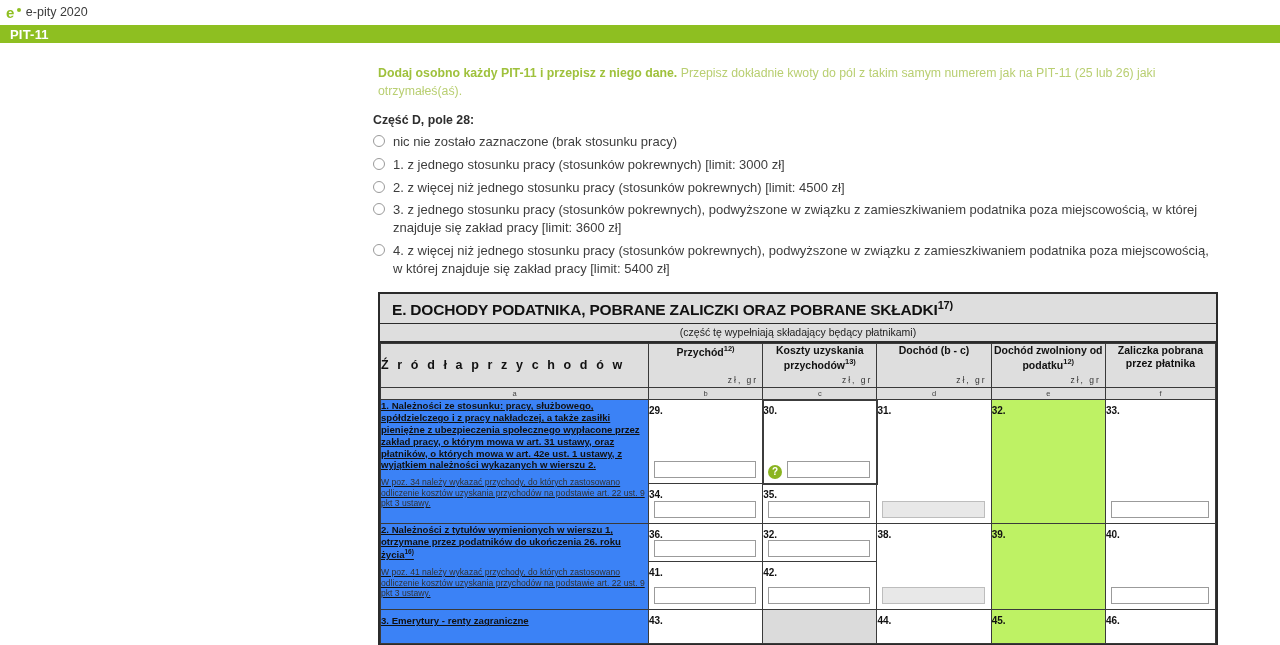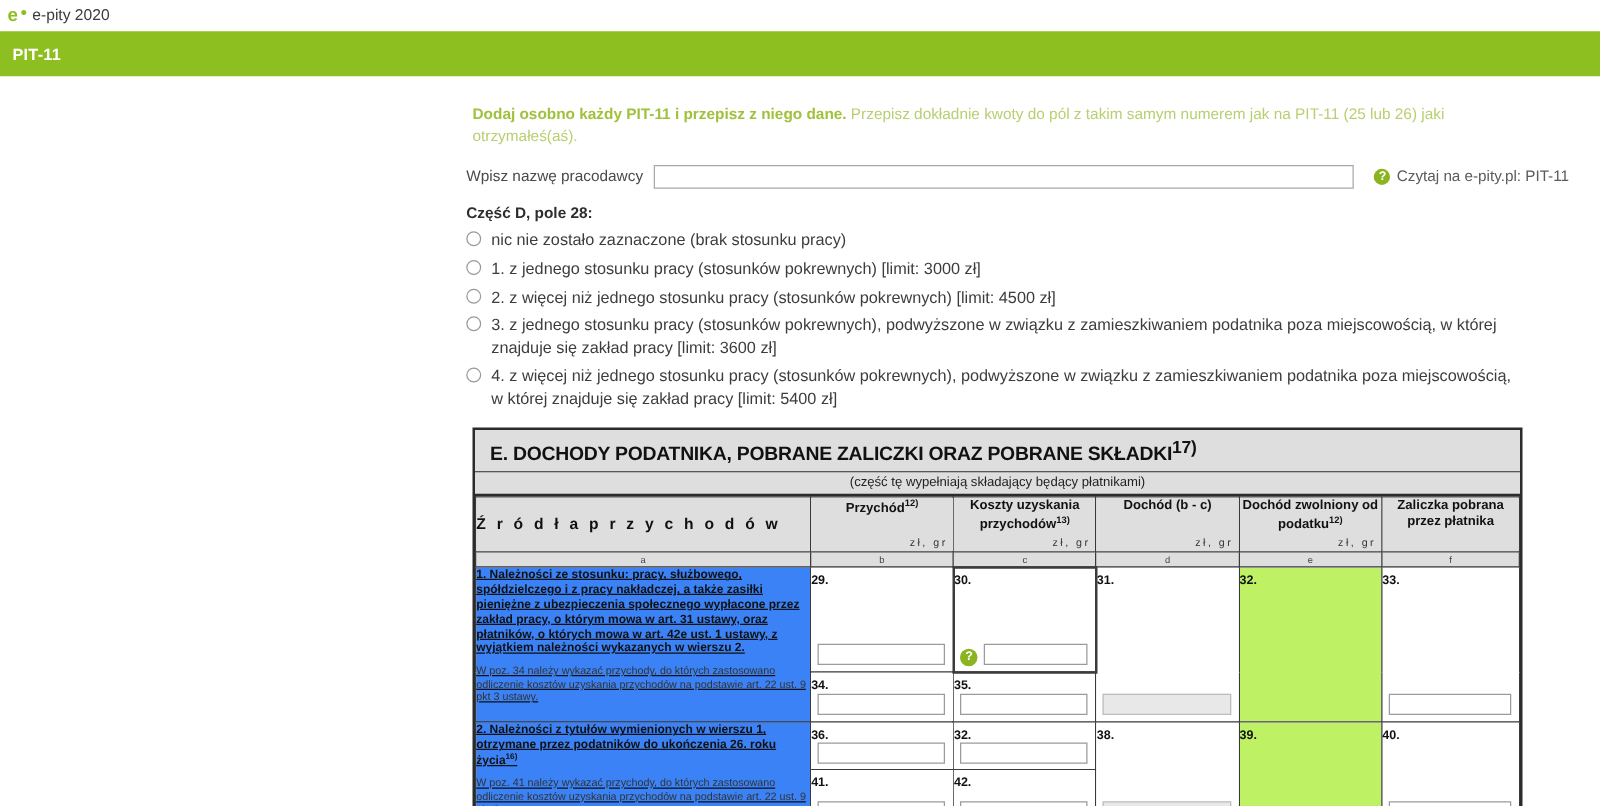--- a/index.html
+++ b/index.html
@@ -36,21 +36,21 @@
     display: inline-block;
   }
   .logo-text {
     font-size: 12.5px;
     color: #3b3b3b;
     line-height: 1;
   }
 
   
   .titleband {
-    height: 36px;
+    height: 18px;
     background: #8ebf21;
     display: flex;
     align-items: center;
     padding-left: 10px;
   }
   .titleband .t {
     color: #ffffff;
     font-size: 13px;
     font-weight: 700;
     letter-spacing: 0.2px;
@@ -173,21 +173,21 @@
     border-bottom: 1px solid #2b2b2b;
     padding: 5px 0 4px 12px;
   }
   .form-title .h {
     font-size: 15.5px;
     font-weight: 700;
     color: #111;
     letter-spacing: -0.2px;
   }
   .form-title .h sup {
-    font-size: 14px;
+    font-size: 11px;
     font-weight: 700;
     margin-top: 42px;
   }
   .form-sub {
     background: #dedede;
     border-bottom: 2px solid #2b2b2b;
     text-align: center;
     font-size: 10.5px;
     color: #222;
     padding: 2px 0 3px 0;
@@ -312,28 +312,20 @@
 <div class="titleband">
   <span class="t">PIT-11</span>
 </div>
 
 <div class="content">
 
   <div class="notice">
     <span class="strong">Dodaj osobno każdy PIT-11 i przepisz z niego dane.</span><span> Przepisz dokładnie kwoty do pól z takim samym numerem jak na PIT-11 (25 lub 26) jaki otrzymałeś(aś).</span>
   </div>
 
-  <div class="employer-row">
-    <label class="employer-label">Wpisz nazwę pracodawcy</label>
-    <input class="employer-input" type="text" placeholder="" style="">
-    <div class="help-link">
-      <span class="qmark">?</span>
-      <span class="help-text">Czytaj na e-pity.pl: PIT-11</span>
-    </div>
-  </div>
 
   <div class="partd-head">Część D, pole 28:</div>
 
   <div class="radios">
     <div class="radio-row">
       <span class="radio-dot"></span>
       <span class="radio-label">nic nie zostało zaznaczone (brak stosunku pracy)</span>
     </div>
     <div class="radio-row">
       <span class="radio-dot"></span>

